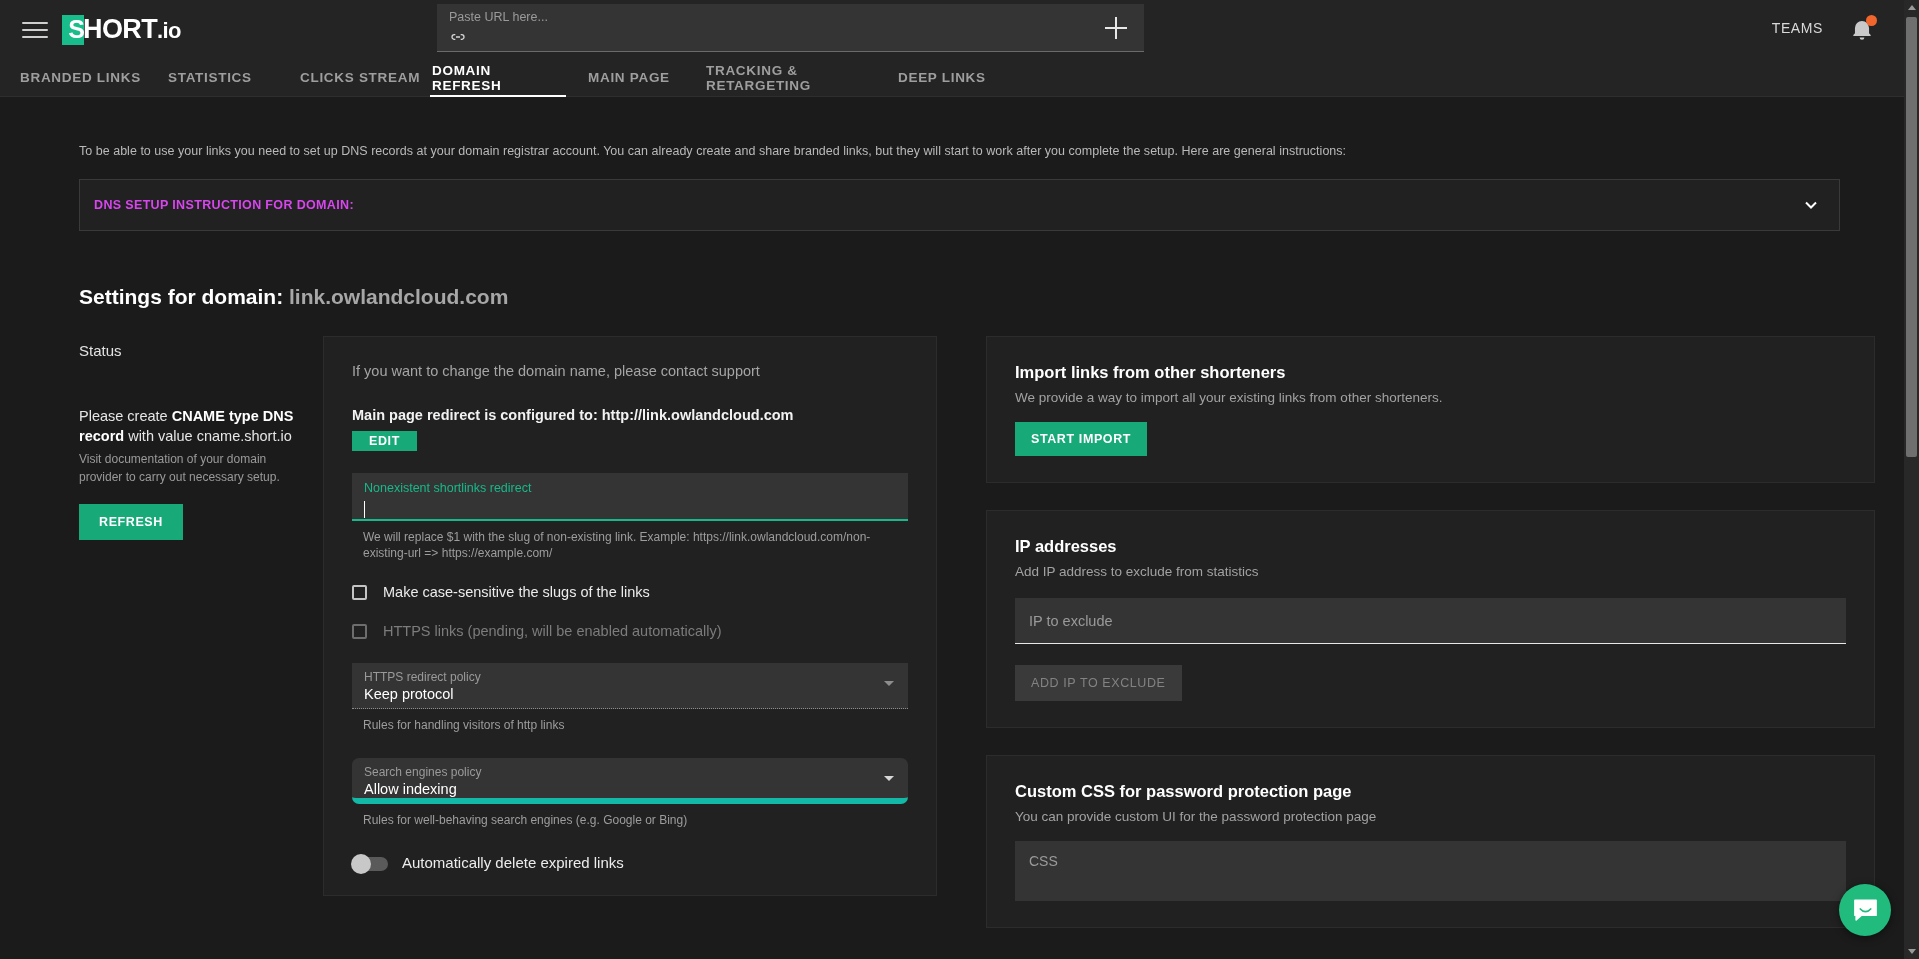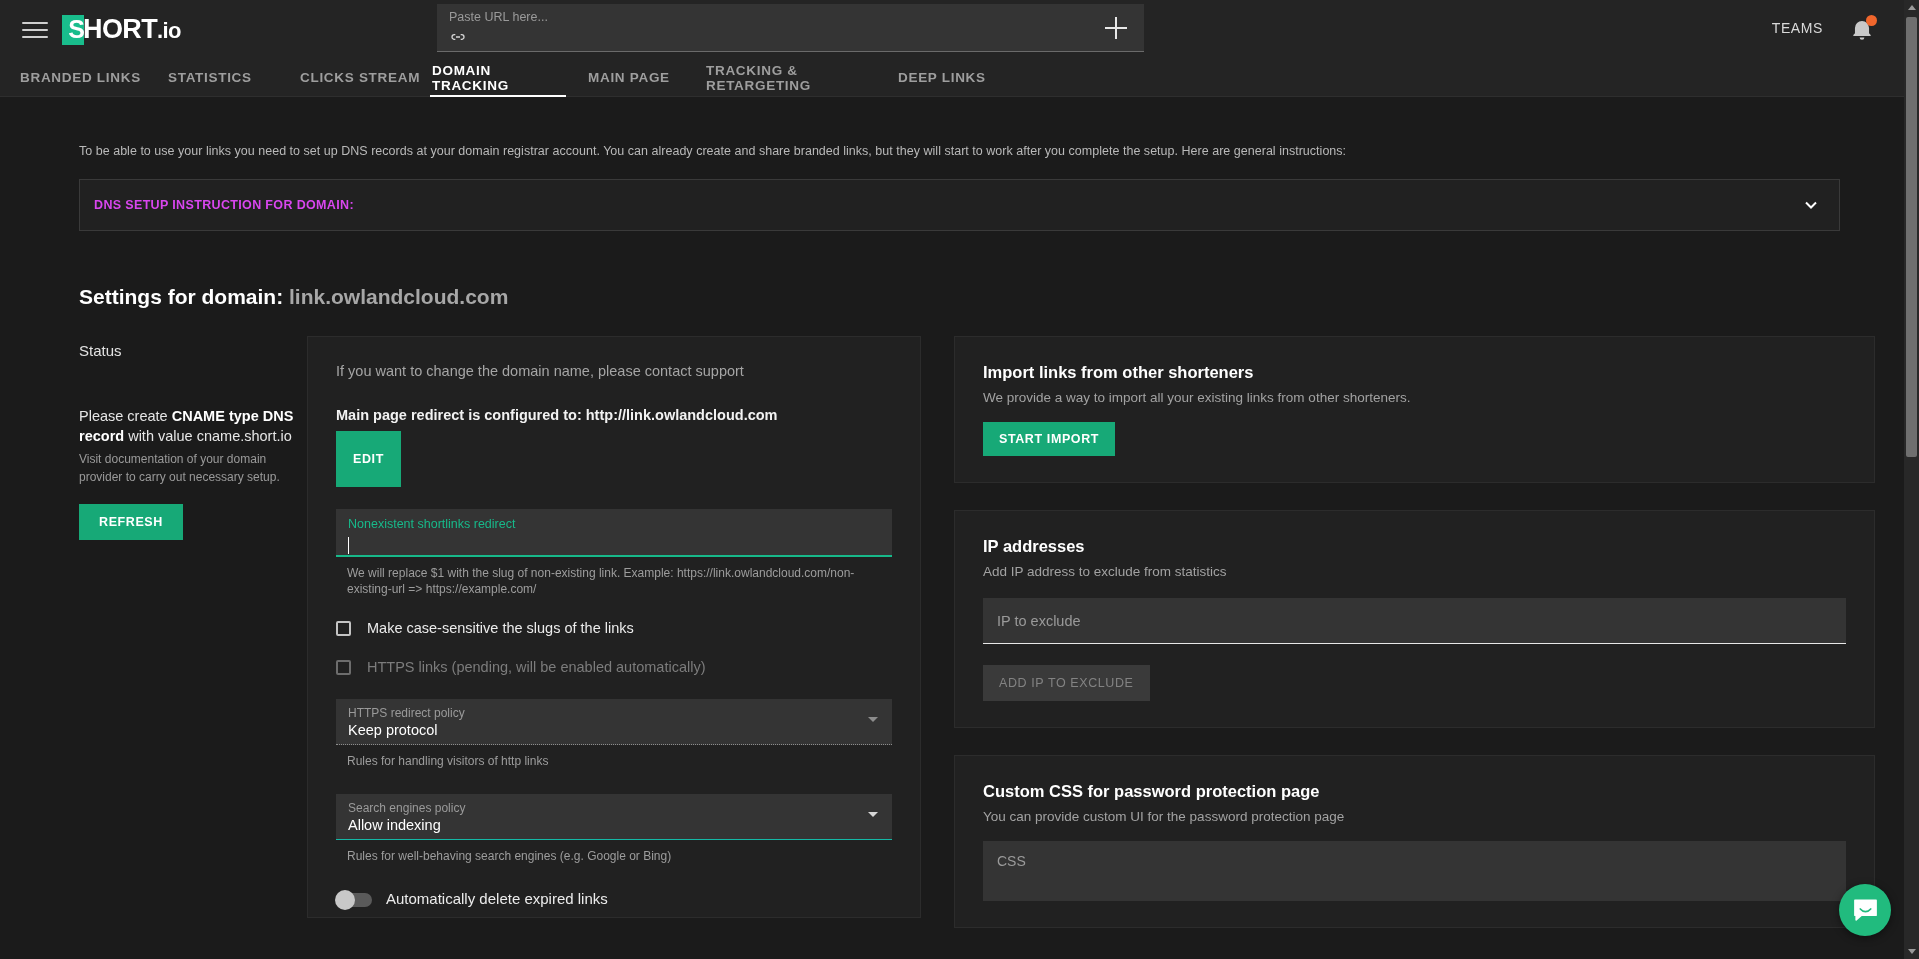--- a/index.html
+++ b/index.html
@@ -148,21 +148,21 @@
   .settings-title {
     margin: 54px 0 0 79px;
     font-size: 21px; font-weight: bold; color: #ffffff;
   }
   .settings-title .domain { color: #a7a7a7; font-weight: bold; }
 
   .columns {
     display: flex;
     margin: 27px 0 0 0;
     padding: 0 44px 0 79px;
-    gap: 0;
+    gap: 16px;
     align-items: flex-start;
   }
   .col-status { width: 228px; flex: 0 0 228px; padding-top: 6px; }
   .col-main   { width: 614px; flex: 0 0 614px; margin-left: 0; }
   .col-side   { flex: 1 1 auto; margin-left: 33px; }
 
   .status-label { font-size: 15px; color: #e3e3e3; }
   .status-msg {
     margin-top: 48px;
     font-size: 14.5px; color: #e6e6e6; line-height: 1.36;
@@ -188,21 +188,21 @@
     border: 1px solid #2c2c2c;
     padding: 26px 28px 26px 28px;
   }
   .card-main { min-height: 560px; padding: 26px 28px 10px 28px; }
 
   .muted-line { font-size: 14.5px; color: #a5a5a5; }
   .redirect-line {
     margin-top: 28px;
     font-size: 14.5px; color: #f2f2f2; font-weight: bold;
   }
-  .btn-edit { margin-top: 8px; padding: 21px 17px; }
+  .btn-edit { margin-top: 8px; padding: 3px 17px; }
 
   .field {
     margin-top: 22px;
     background: #343434;
     height: 48px;
     position: relative;
     padding: 8px 12px 0 12px;
   }
   .field.focused { border-bottom: 2px solid #17b98a; }
   .field-label { font-size: 12.5px; color: #8e8e8e; }
@@ -236,21 +236,21 @@
   .check-row.disabled .check-label { color: #7c7c7c; }
 
   .select {
     margin-top: 24px;
     background: #343434;
     height: 46px;
     position: relative;
     padding: 7px 12px 0 12px;
   }
   .select.dotted { border-bottom: 1px dotted #8d8d8d; }
-  .select.solid  { border-bottom: 1px solid #14b8a6; }
+  .select.solid  { border-bottom: 6px solid #14b8a6; border-radius: 7px; }
   .select-label { font-size: 12px; color: #9a9a9a; }
   .select-value { font-size: 14.5px; color: #ffffff; margin-top: 2px; }
   .select-arrow {
     position: absolute; right: 14px; top: 18px;
     width: 0; height: 0;
     border-left: 5px solid transparent;
     border-right: 5px solid transparent;
   }
   .select.dotted .select-arrow { border-top: 5px solid #8d8d8d; }
   .select.solid  .select-arrow { border-top: 5px solid #d7d7d7; }
@@ -363,21 +363,21 @@
       <path d="M12 22a2.2 2.2 0 0 0 2.2-2.2H9.8A2.2 2.2 0 0 0 12 22zm6.5-6v-5a6.5 6.5 0 1 0-13 0v5L4 17.6v.9h16v-.9L18.5 16z"></path>
     </svg>
     <div class="bell-badge"></div>
   </div>
 </div>
 
 <div class="tabs">
   <div class="tab" style="margin-left:0;width:148px">BRANDED LINKS</div>
   <div class="tab" style="width:132px">STATISTICS</div>
   <div class="tab" style="width:132px">CLICKS STREAM</div>
-  <div class="tab active" style="width:136px">DOMAIN TRACKING</div>
+  <div class="tab active" style="width:136px">DOMAIN REFRESH</div>
   <div class="tab" style="width:118px;margin-left:20px">MAIN PAGE</div>
   <div class="tab" style="width:192px">TRACKING &amp; RETARGETING</div>
   <div class="tab" style="width:120px">DEEP LINKS</div>
 </div>
 
 <div class="content">
 
   <div class="intro-text">To be able to use your links you need to set up DNS records at your domain registrar account. You can already create and share branded links, but they will start to work after you complete the setup. Here are general instructions:</div>
 
   <div class="dns-panel">

